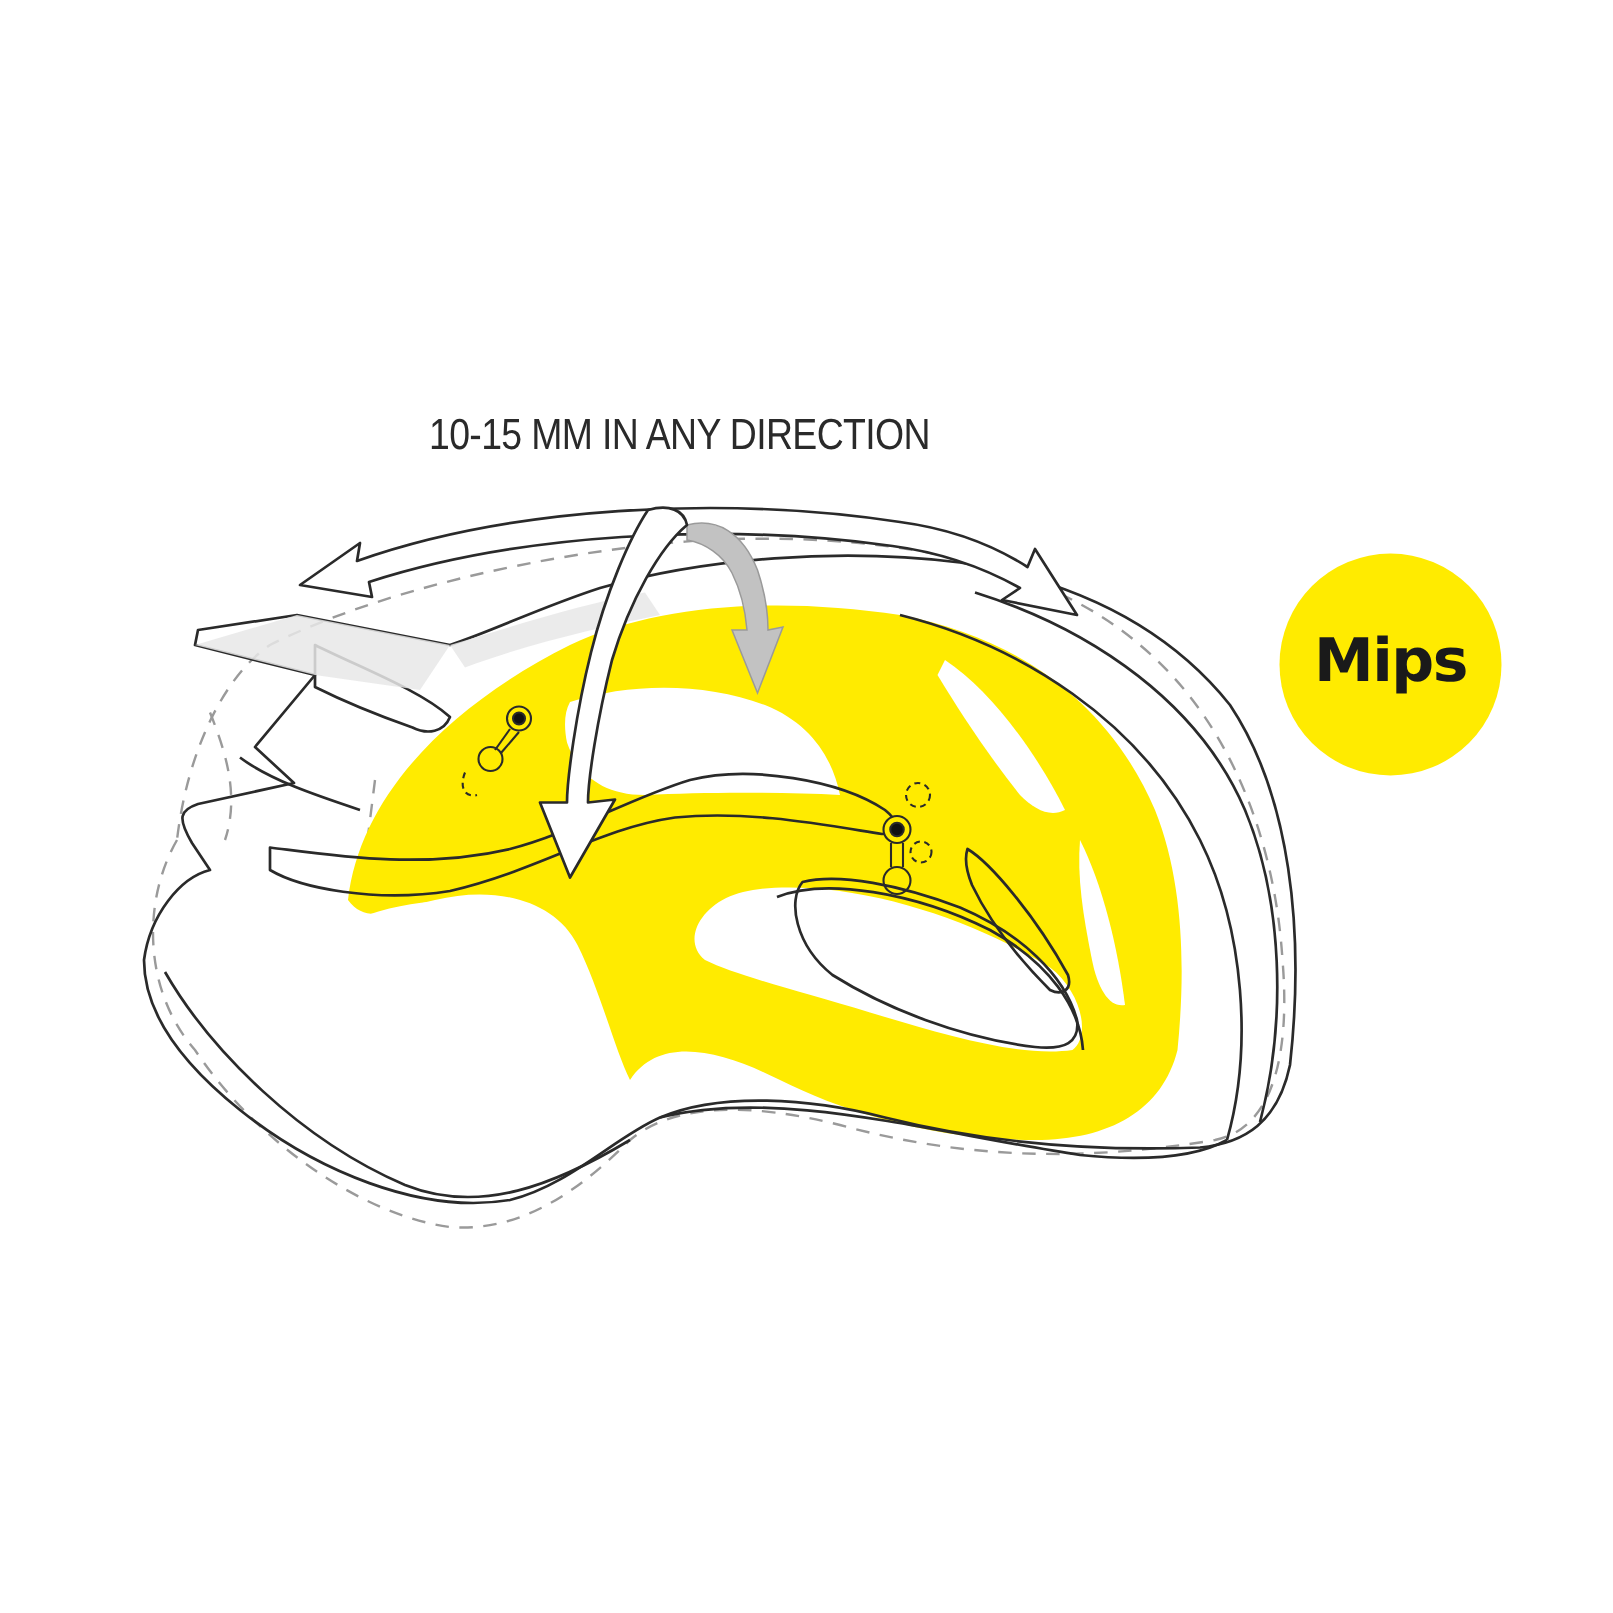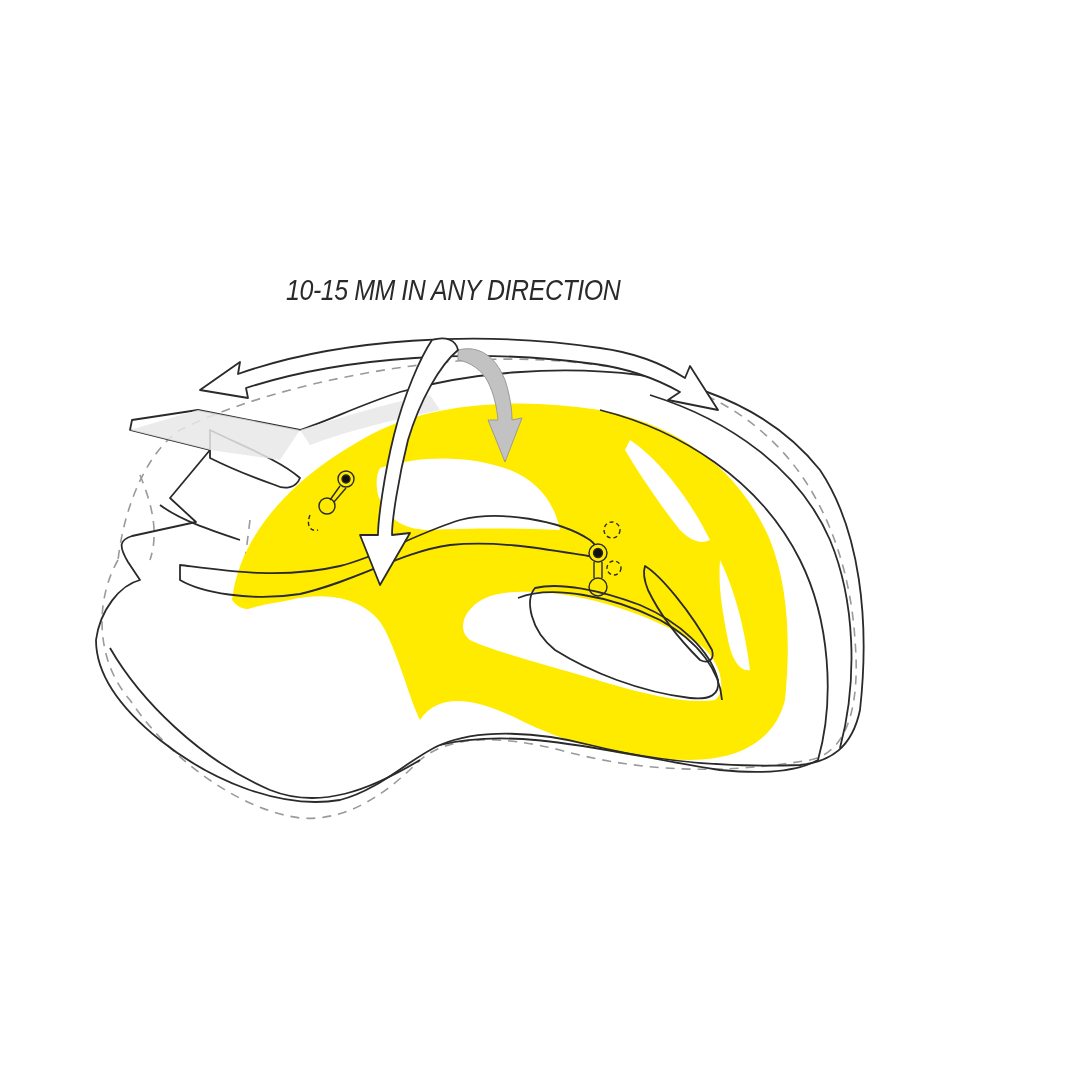--- a/index.html
+++ b/index.html
@@ -13,21 +13,20 @@
       position: relative;
       overflow: hidden;
       font-family: "Liberation Sans", sans-serif;
     }
     .diagram {
       position: absolute;
       left: 0;
       top: 0;
       width: 1075px;
       height: 1075px;
-      font-style: italic;
     }
     .caption {
       position: absolute;
       left: 286px;
       top: 274px;
       width: 360px;
       font-family: "Liberation Sans Narrow", "Liberation Sans", sans-serif;
       font-size: 29px;
       letter-spacing: -0.5px;
       color: #2a2a2a;
@@ -131,13 +130,16 @@
       <line x1="594" y1="562" x2="594" y2="578"></line>
       <line x1="602" y1="562" x2="602" y2="578"></line>
       <circle cx="598" cy="587" r="9"></circle>
       <circle cx="612" cy="530" r="8" stroke-dasharray="4 3"></circle>
       <circle cx="614" cy="568" r="7" stroke-dasharray="4 3"></circle>
     </g>
   </svg>
 
   <div class="caption">10-15 MM IN ANY DIRECTION</div>
 
+  <div class="mips-badge">
+    <span>Mips</span>
+  </div>
 </div>
 
 </body></html>

